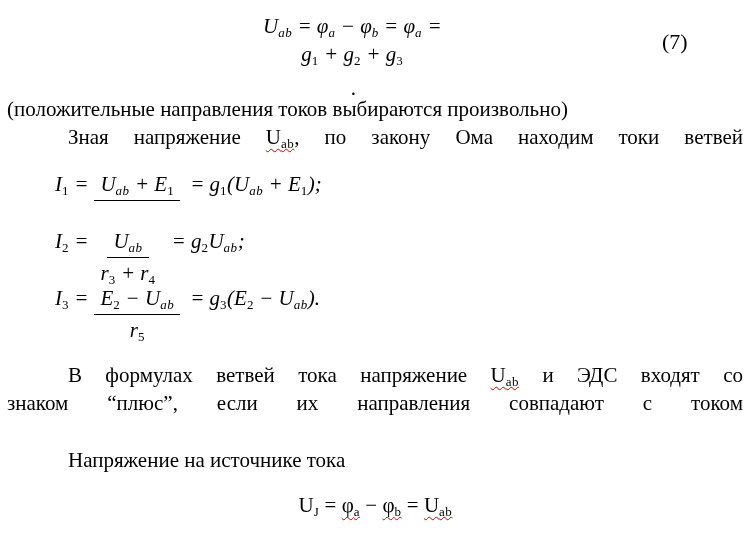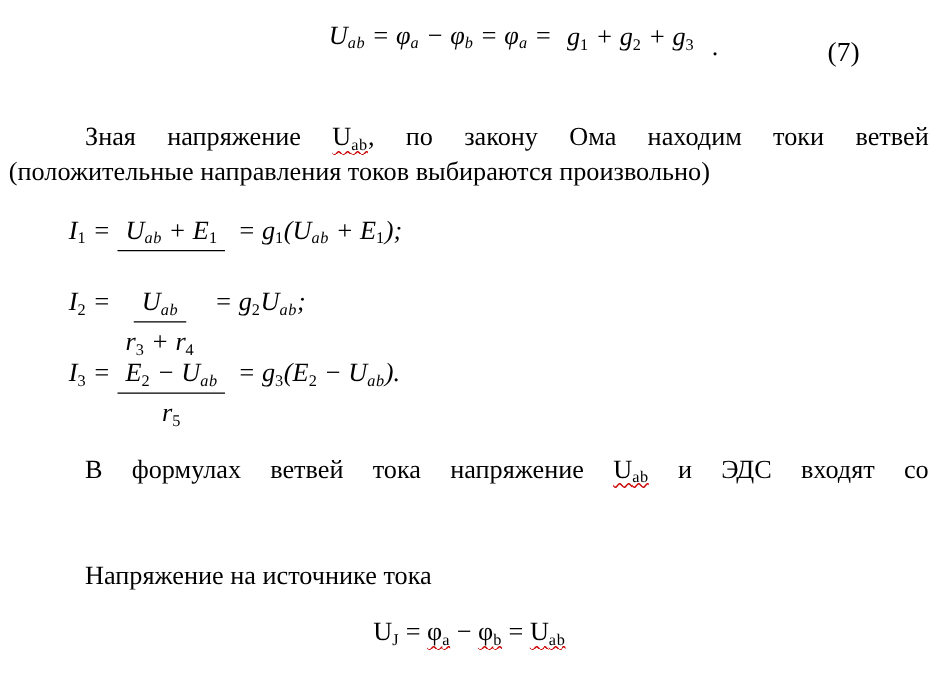--- a/index.html
+++ b/index.html
@@ -17,21 +17,21 @@
   .math { font-style: italic; }
   sub { font-size: 0.62em; line-height: 0; vertical-align: -0.28em; letter-spacing: 0.5px; }
   sub.up { font-style: normal; }
   .frac {
     display: inline-flex; flex-direction: column;
     align-items: center; text-align: center;
     margin: 0 6px; vertical-align: middle;
   }
   .frac .num { border-bottom: 1px solid #000; padding: 0 6px 3px; }
   .frac .den { padding: 3px 6px 0; }
-  .eqrow { display: flex; align-items: center; font-size: 21px; }
+  .eqrow { display: flex; align-items: center; font-size: 21px; flex-direction: column; }
   .eqtail { position: relative; top: 9px; margin-left: 2px; }
 
   
   #eq7 { left: 263px; top: 14px; }
   #eq7-number { left: 662px; top: 29px; font-size: 22px; }
 
   
   #currents { left: 55px; top: 172px; }
   .cur-row { height: 56px; margin-bottom: 1px; display: flex; align-items: flex-start; font-size: 21px; }
   .cur-row .rhs { margin-left: 4px; }
@@ -67,24 +67,24 @@
 <div id="eq7" class="abs eqrow">
   <span class="math">U<sub>ab</sub> = φ<sub>a</sub> − φ<sub>b</sub> = φ<sub>a</sub> =</span>
   <span class="frac">
     <span class="den math">g<sub class="up">1</sub> + g<sub class="up">2</sub> + g<sub class="up">3</sub></span>
   </span>
   <span class="eqtail">.</span>
 </div>
 <div id="eq7-number" class="abs">(7)</div>
 
 <div id="para1" class="abs para">
+  <div class="line">(положительные направления токов выбираются произвольно)</div>
   <div class="line justify indent">
     <span>Зная напряжение </span><span class="spell">U<sub>ab</sub></span><span>, по закону Ома находим токи ветвей</span>
   </div>
-  <div class="line">(положительные направления токов выбираются произвольно)</div>
 </div>
 
 <div id="currents" class="abs">
   <div class="cur-row">
     <span class="math">I<sub class="up">1</sub> =</span>
     <span class="frac">
       <span class="num math">U<sub>ab</sub> + E<sub class="up">1</sub></span>
     </span>
     <span class="rhs math">= g<sub class="up">1</sub>(U<sub>ab</sub> + E<sub class="up">1</sub>);</span>
   </div>
@@ -103,19 +103,20 @@
       <span class="den math">r<sub class="up">5</sub></span>
     </span>
     <span class="rhs math">= g<sub class="up">3</sub>(E<sub class="up">2</sub> − U<sub>ab</sub>).</span>
   </div>
 </div>
 
 <div id="para2" class="abs para">
   <div class="line justify indent">
     <span>В формулах ветвей тока напряжение </span><span class="spell">U<sub>ab</sub></span><span> и ЭДС входят со</span>
   </div>
+  <div class="line justify">знаком “плюс”, если их направления совпадают с током</div>
 </div>
 
 <div id="source-line" class="abs">Напряжение на источнике тока</div>
 
 <div id="final-eq" class="abs">
   <span>U<sub>J</sub></span><span> = </span><span class="spell">φ<sub>a</sub></span><span> − </span><span class="spell">φ<sub>b</sub></span><span> = </span><span class="spell">U<sub>ab</sub></span>
 </div>
 
 </body></html>

